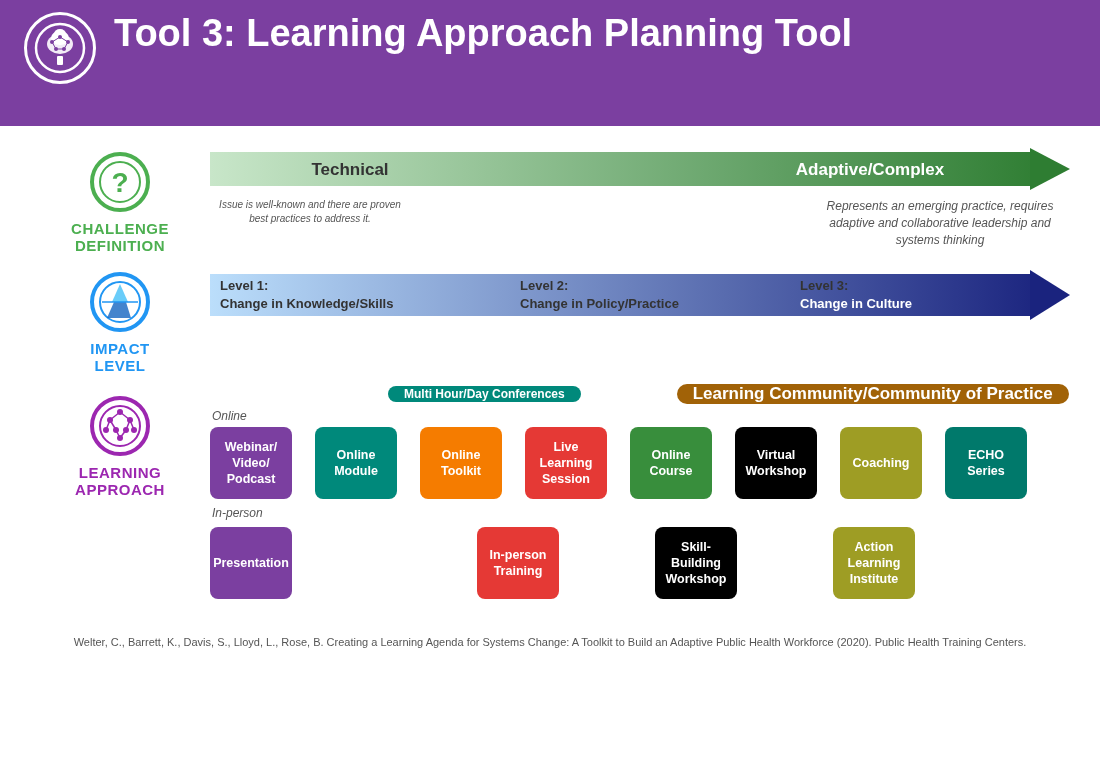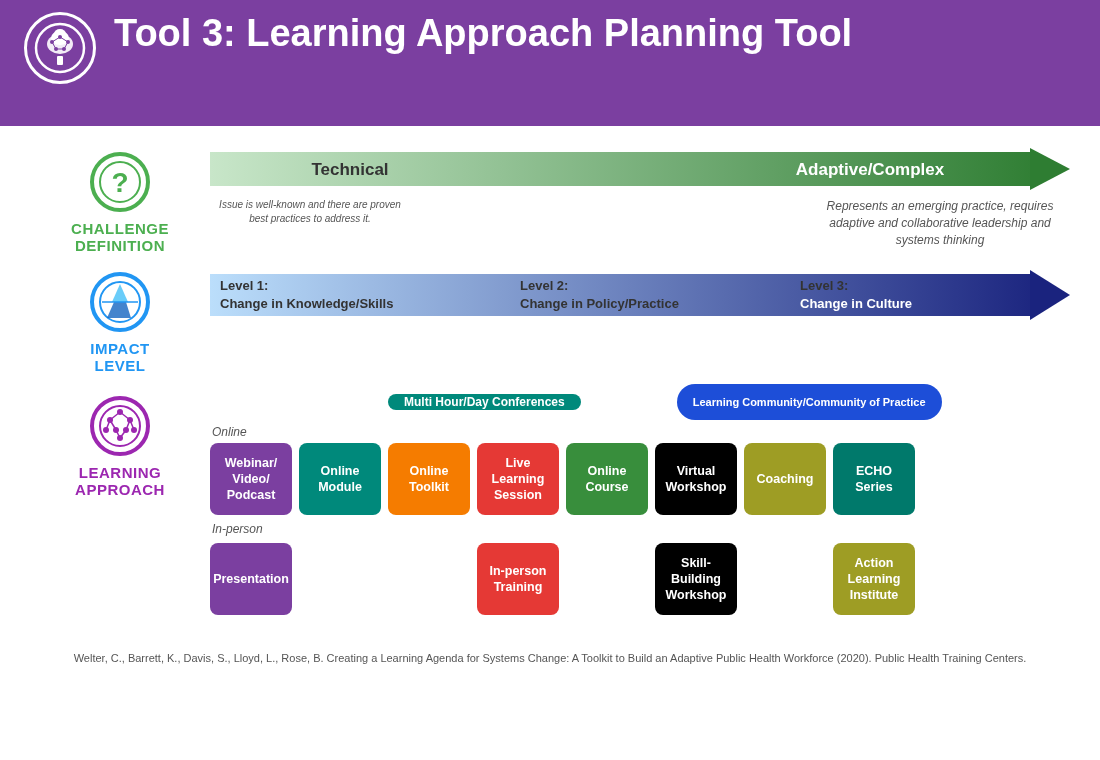--- a/index.html
+++ b/index.html
@@ -136,21 +136,21 @@
       font-size: 12px;
       color: #555;
       font-style: italic;
       margin-bottom: 4px;
       margin-left: 2px;
     }
 
     .cards-row {
       display: flex;
       align-items: center;
-      gap: 7px;
+      gap: 23px;
       flex-wrap: nowrap;
       position: relative;
     }
 
     .card {
       border-radius: 8px;
       display: flex;
       align-items: center;
       justify-content: center;
       text-align: center;
@@ -178,30 +178,30 @@
       border-radius: 20px;
       font-size: 12px;
       font-weight: bold;
       padding: 5px 16px;
       white-space: nowrap;
       display: inline-flex;
       align-items: center;
       height: 16px;
     }
     .banner-purple {
-      background: #1d4ed8;
+      background: #a16207;
       color: #fff;
       border-radius: 20px;
-      font-size: 11px;
+      font-size: 17px;
       font-weight: bold;
       padding: 5px 16px;
       white-space: nowrap;
       display: inline-flex;
       align-items: center;
-      height: 36px;
+      height: 20px;
     }
 
     .banners-row {
       display: flex;
       gap: 7px;
       align-items: center;
       margin-bottom: 5px;
       margin-left: 89px;
     }
 

